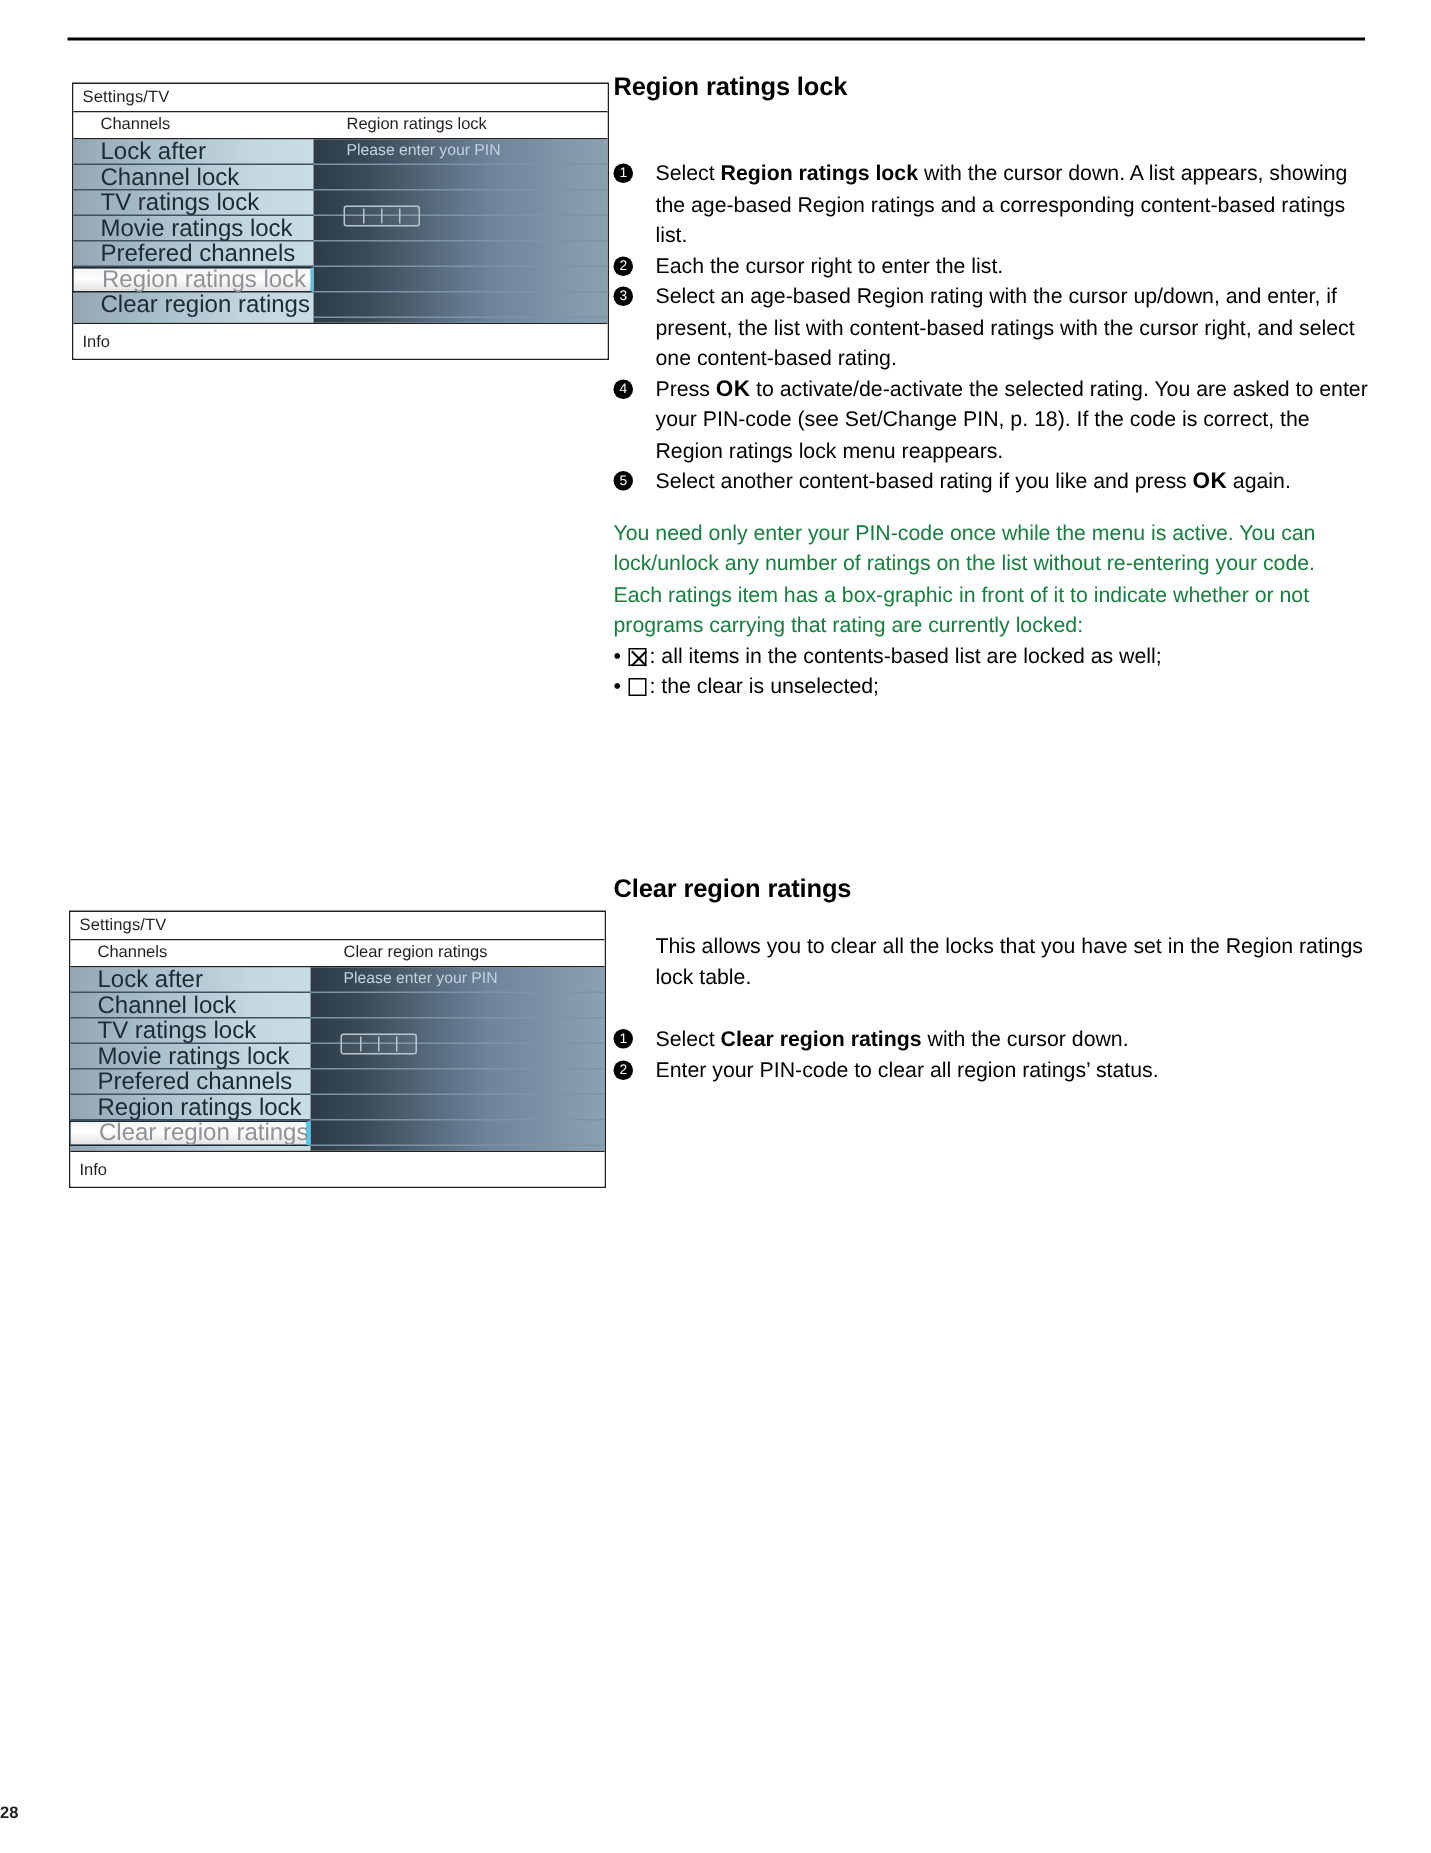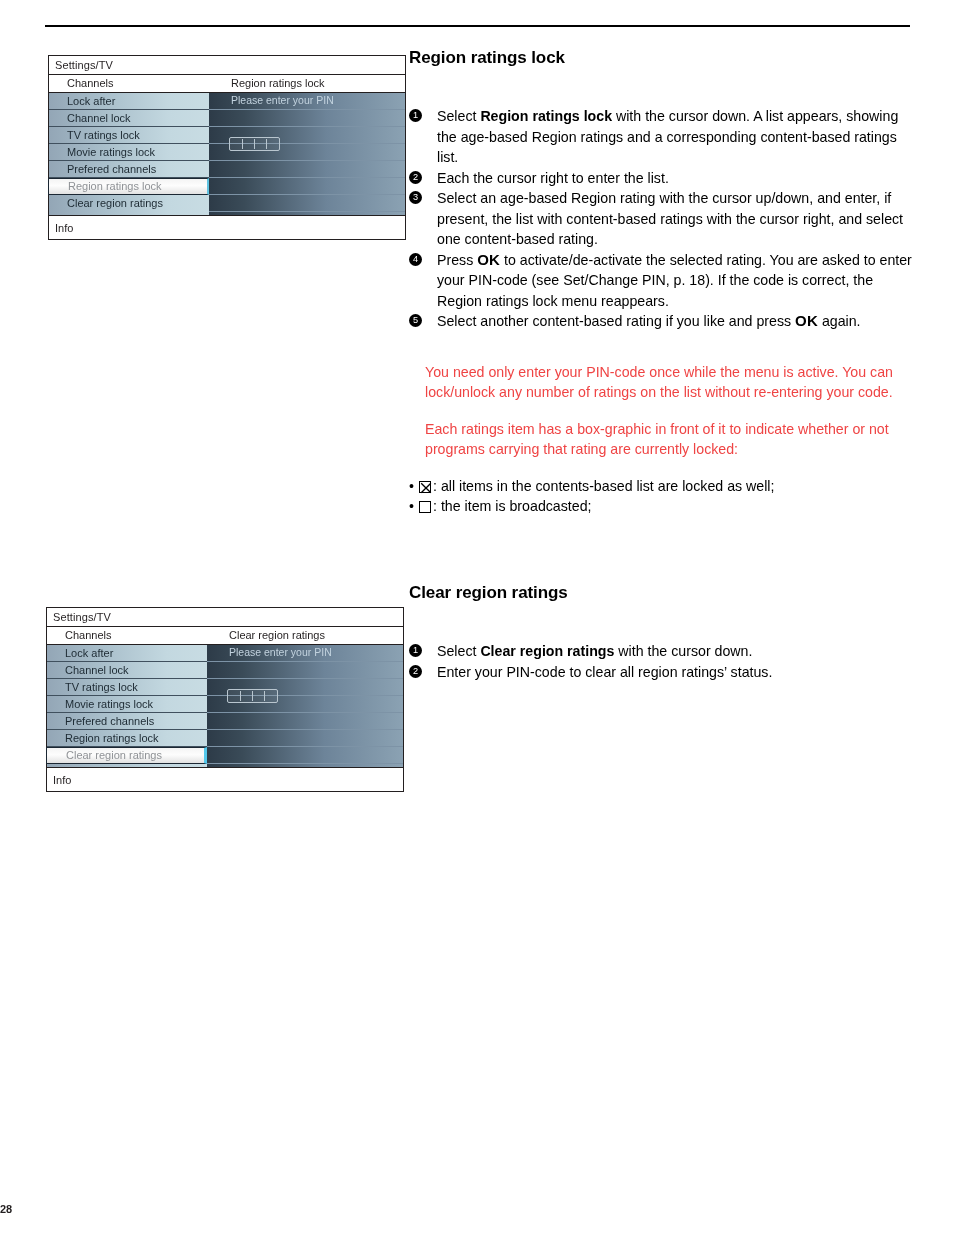--- a/index.html
+++ b/index.html
@@ -84,21 +84,21 @@
     width: 160px;
     background: linear-gradient(to right, #93a6b6 0%, #a9bfcb 35%, #c3d8e0 75%, #c8dce3 100%);
     position: relative;
     padding-top: 0px;
     box-sizing: border-box;
   }
   .osd-item {
     height: 17px;
     line-height: 17px;
     padding-left: 18px;
-    font-size: 11px;
+    font-size: 16px;
     color: #1d2a33;
     border-bottom: 1px solid #40505e;
     box-sizing: border-box;
     position: relative;
     white-space: nowrap;
   }
   .osd-item:last-child { border-bottom: none; }
 
   .osd-item.selected {
     background: linear-gradient(to bottom, #f4f4f4 0%, #fdfdfd 45%, #e2e2e2 100%);
@@ -221,24 +221,24 @@
     height: 13px;
     border-radius: 50%;
     background: #000000;
     color: #ffffff;
     font-size: 9.2px;
     line-height: 13px;
     text-align: center;
     font-family: "Liberation Sans", sans-serif;
   }
   .body-para {
-    margin: 16px;
+    margin: 0;
     font-size: 14.2px;
     line-height: 20.5px;
-    color: #ef4444;
+    color: #15803d;
   }
   .bullets {
     margin: 0;
     padding: 0;
     list-style: none;
   }
   .bullets li {
     font-size: 14.2px;
     line-height: 20.5px;
     color: #000000;
@@ -378,27 +378,28 @@
   <p class="body-para">Each ratings item has a box-graphic in front of it to indicate whether or not programs carrying that rating are currently locked:</p>
 
   <ul class="bullets">
     <li>
       <span class="dot">•</span><span class="gbox"><svg width="12" height="12" viewBox="0 0 12 12">
             <line x1="1.2" y1="1.2" x2="10.8" y2="10.8" stroke="#000" stroke-width="1.3"></line>
             <line x1="10.8" y1="1.2" x2="1.2" y2="10.8" stroke="#000" stroke-width="1.3"></line>
           </svg></span><span>: all items in the contents-based list are locked as well;</span>
     </li>
     <li>
-      <span class="dot">•</span><span class="gbox"></span><span>: the item is broadcasted;</span>
+      <span class="dot">•</span><span class="gbox"></span><span>: the clear is unselected;</span>
     </li>
   </ul>
 </div>
 
 <div class="content-2">
   <h2 class="sec-title">Clear region ratings</h2>
+  <p class="indent-para">This allows you to clear all the locks that you have set in the Region ratings lock table.</p>
   <div class="gap-a"></div>
 
   <ol class="steps">
     <li>
       <span class="num">1</span><span>Select </span><b class="bld">Clear region ratings</b><span> with the cursor down.</span>
     </li>
     <li>
       <span class="num">2</span><span>Enter your PIN-code to clear all region ratings’ status.</span>
     </li>
   </ol>

